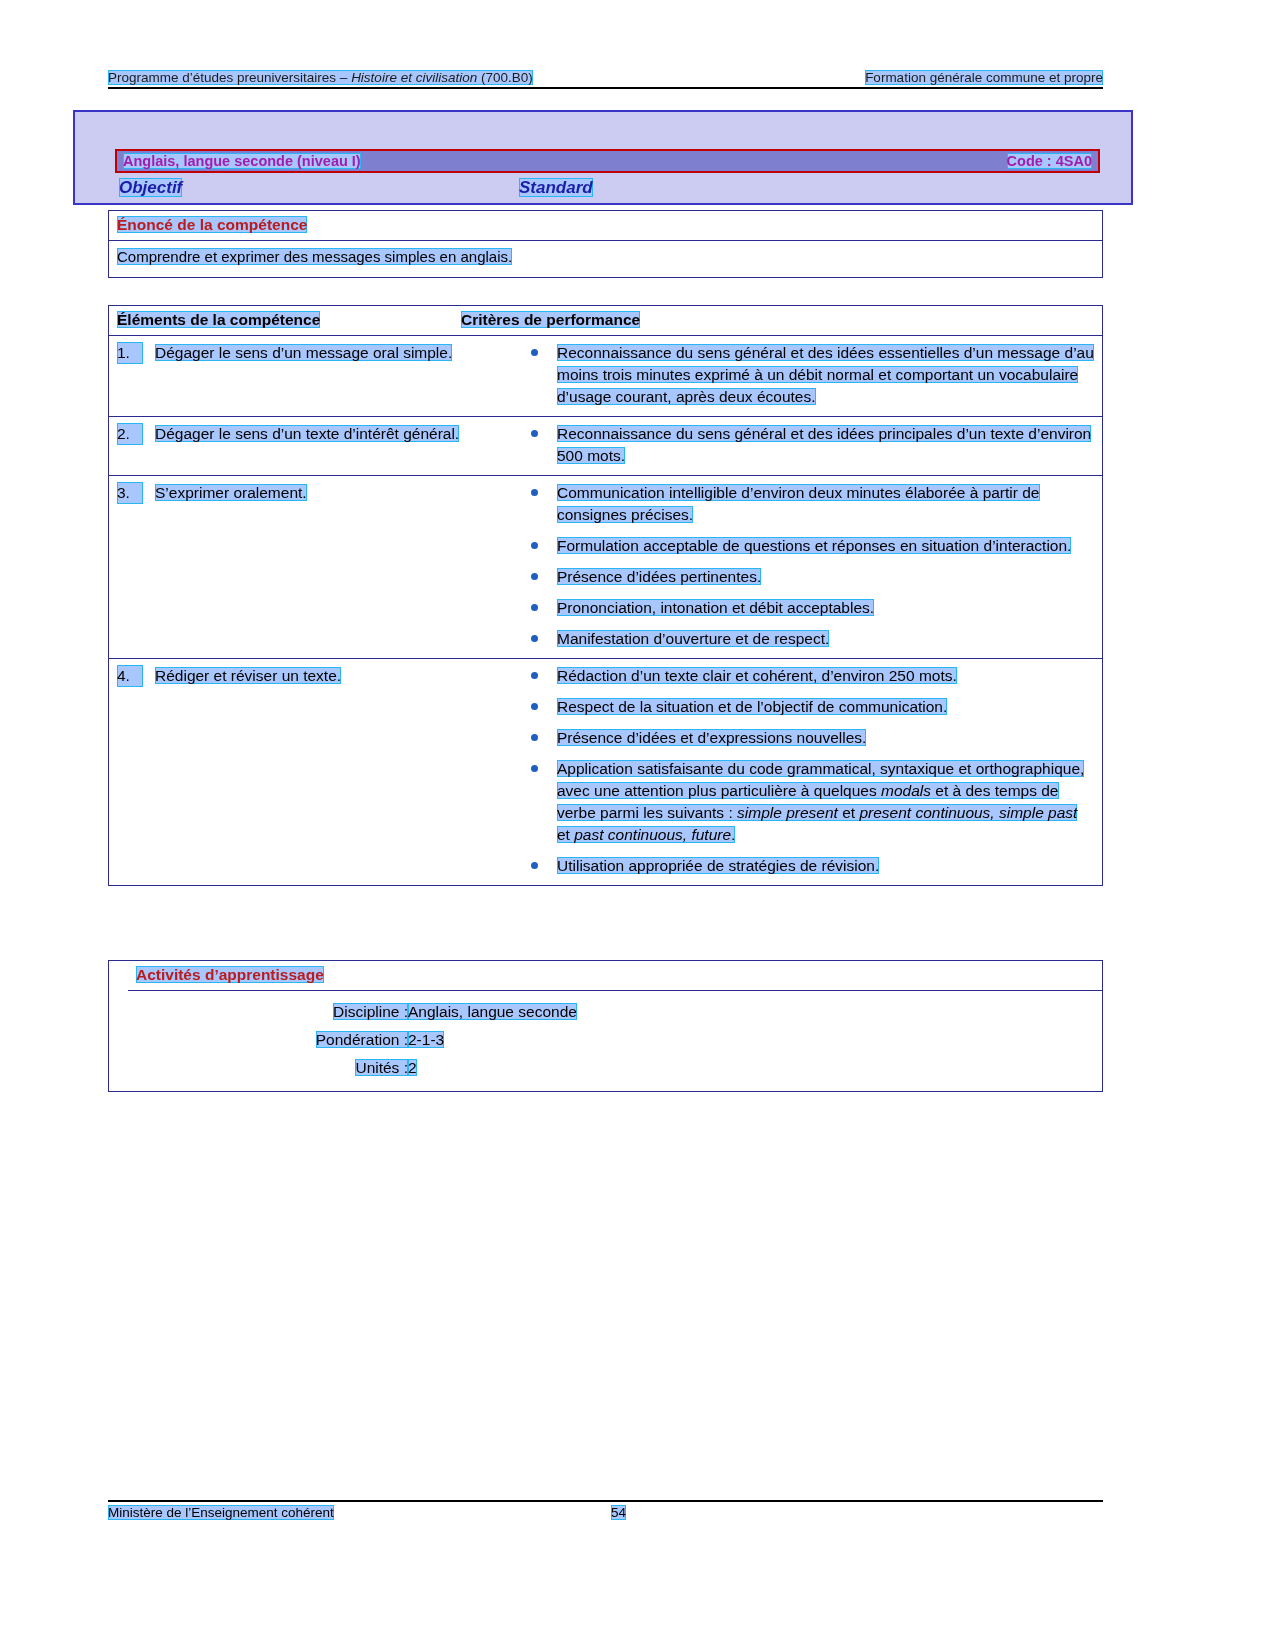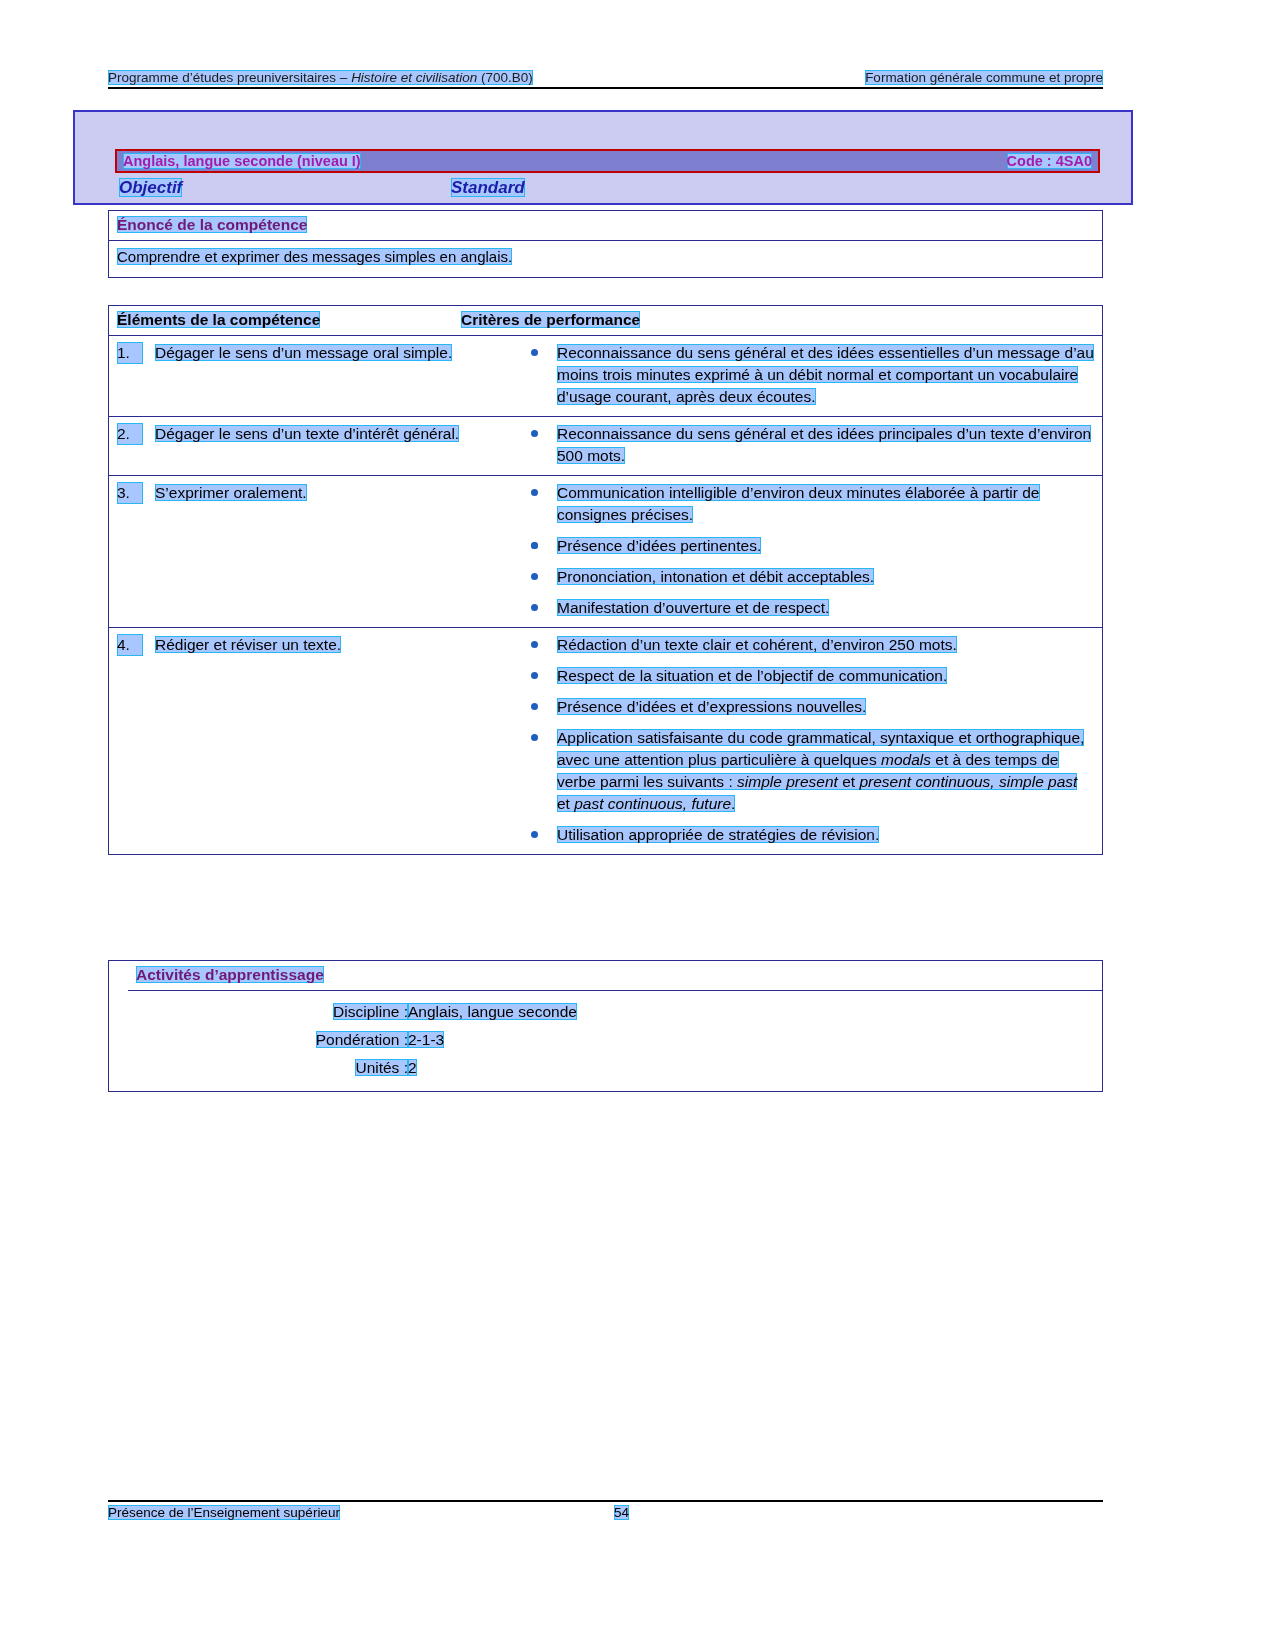--- a/index.html
+++ b/index.html
@@ -78,37 +78,37 @@
     position: absolute;
     left: 44px;
     top: 66px;
     width: 980px;
     display: flex;
     font-size: 17px;
     font-weight: bold;
     font-style: italic;
     color: #1d1da8;
   }
-  .objline .o1 { width: 332px; }
+  .objline .o1 { width: 400px; }
 
   
   .box {
     position: absolute;
     left: 108px;
     width: 995px;
     border: 1.5px solid #2b2b8f;
     box-sizing: border-box;
     background: #ffffff;
   }
   .boxhead {
     border-bottom: 1.5px solid #2b2b8f;
     padding: 5px 8px 6px 8px;
     font-size: 15.5px;
     font-weight: bold;
-    color: #701a75;
+    color: #b91c1c;
   }
   .boxbody {
     padding: 6px 8px 10px 8px;
     font-size: 15px;
     line-height: 1.35;
   }
 
   
   #box-enonce { top: 210px; }
 
@@ -247,21 +247,21 @@
             <div class="crit"><span class="bullet"></span><span class="sel"><span>Reconnaissance du sens général et des idées principales d’un texte d’environ 500 mots.</span></span></div>
           </div>
         </div>
         <div class="trow">
           <div class="c1">
             <span class="num sel">3.</span>
             <span class="txt"><span class="sel">S’exprimer oralement.</span></span>
           </div>
           <div class="c2">
             <div class="crit"><span class="bullet"></span><span class="sel"><span>Communication intelligible d’environ deux minutes élaborée à partir de consignes précises.</span></span></div>
-            <div class="crit"><span class="bullet"></span></div>
+            <div class="crit"><span class="bullet"></span><span class="sel"><span>Formulation acceptable de questions et réponses en situation d’interaction.</span></span></div>
             <div class="crit"><span class="bullet"></span><span class="sel"><span>Présence d’idées pertinentes.</span></span></div>
             <div class="crit"><span class="bullet"></span><span class="sel"><span>Prononciation, intonation et débit acceptables.</span></span></div>
             <div class="crit"><span class="bullet"></span><span class="sel"><span>Manifestation d’ouverture et de respect.</span></span></div>
           </div>
         </div>
         <div class="trow">
           <div class="c1">
             <span class="num sel">4.</span>
             <span class="txt"><span class="sel">Rédiger et réviser un texte.</span></span>
           </div>
@@ -290,18 +290,18 @@
           <div><span class="sel">2-1-3</span></div>
         </div>
         <div class="actrow">
           <div class="lbl"><span class="sel">Unités :</span></div>
           <div><span class="sel">2</span></div>
         </div>
       </div>
   </div>
 
   <div class="ftr">
-    <div><span class="sel">Présence de l’Enseignement supérieur</span></div>
+    <div><span class="sel">Ministère de l’Enseignement cohérent</span></div>
     <div class="pg"><span class="sel">54</span></div>
     <div style="width:200px;"></div>
   </div>
 
 </div>
 
 </body></html>

